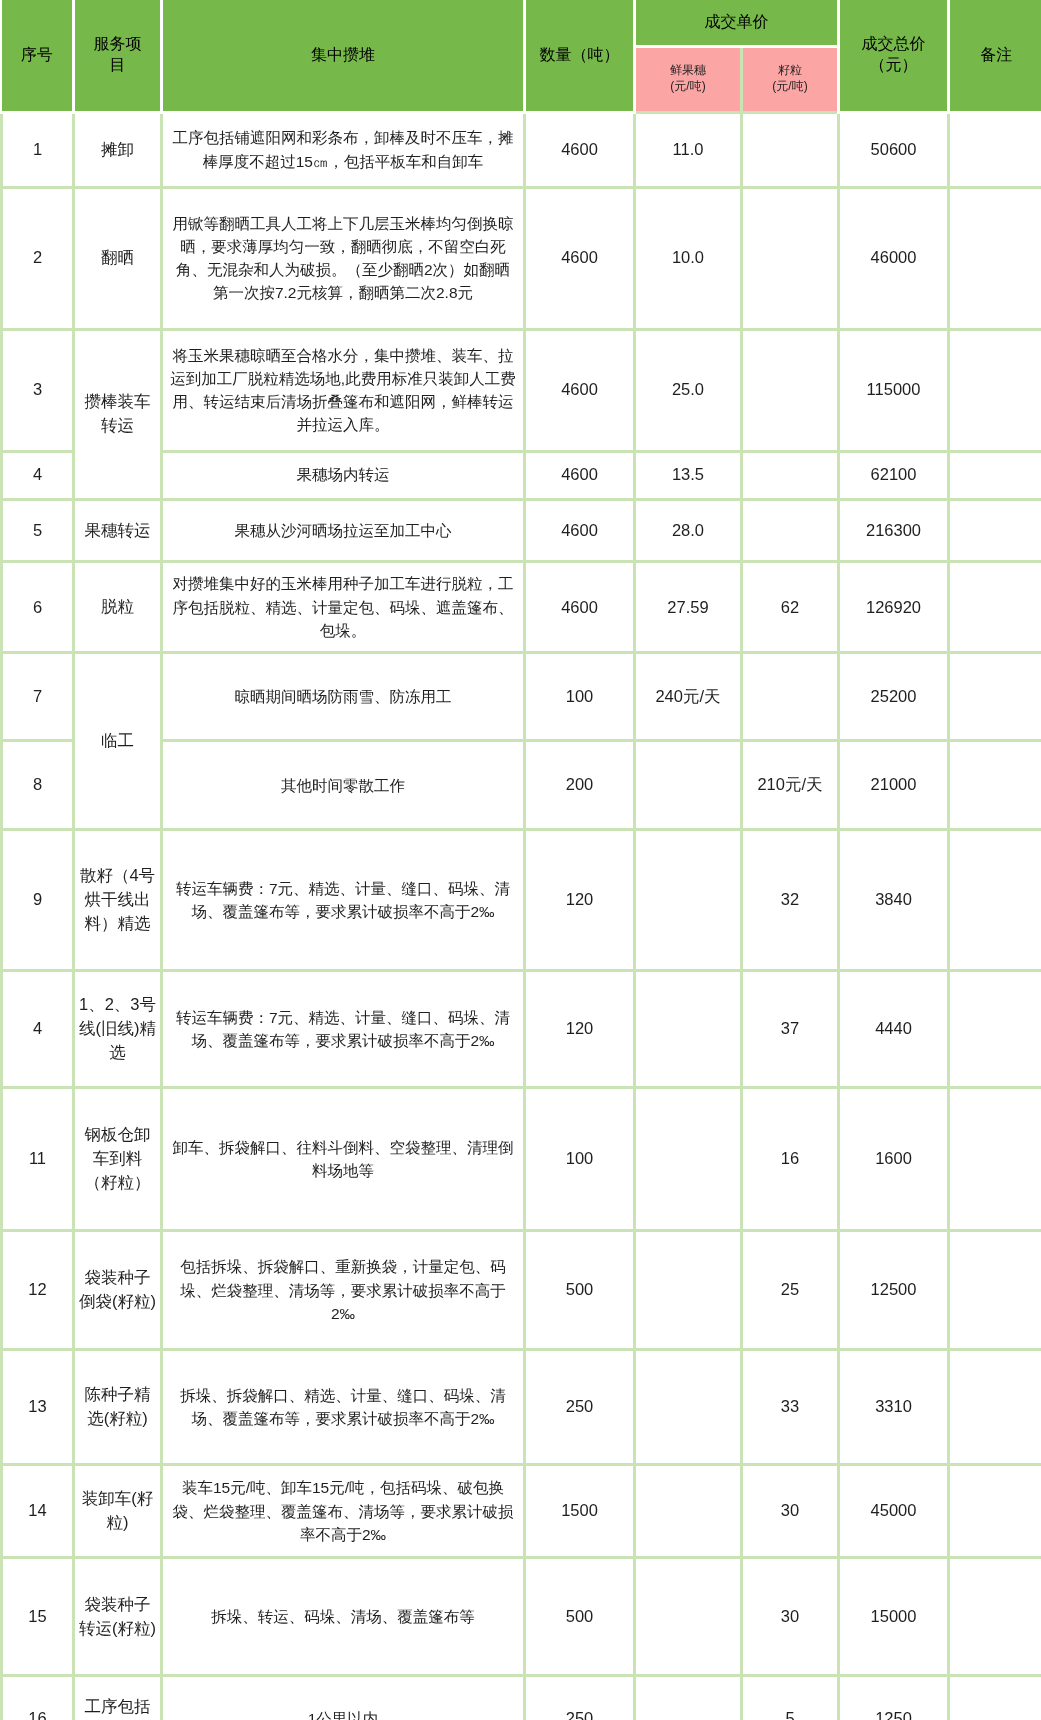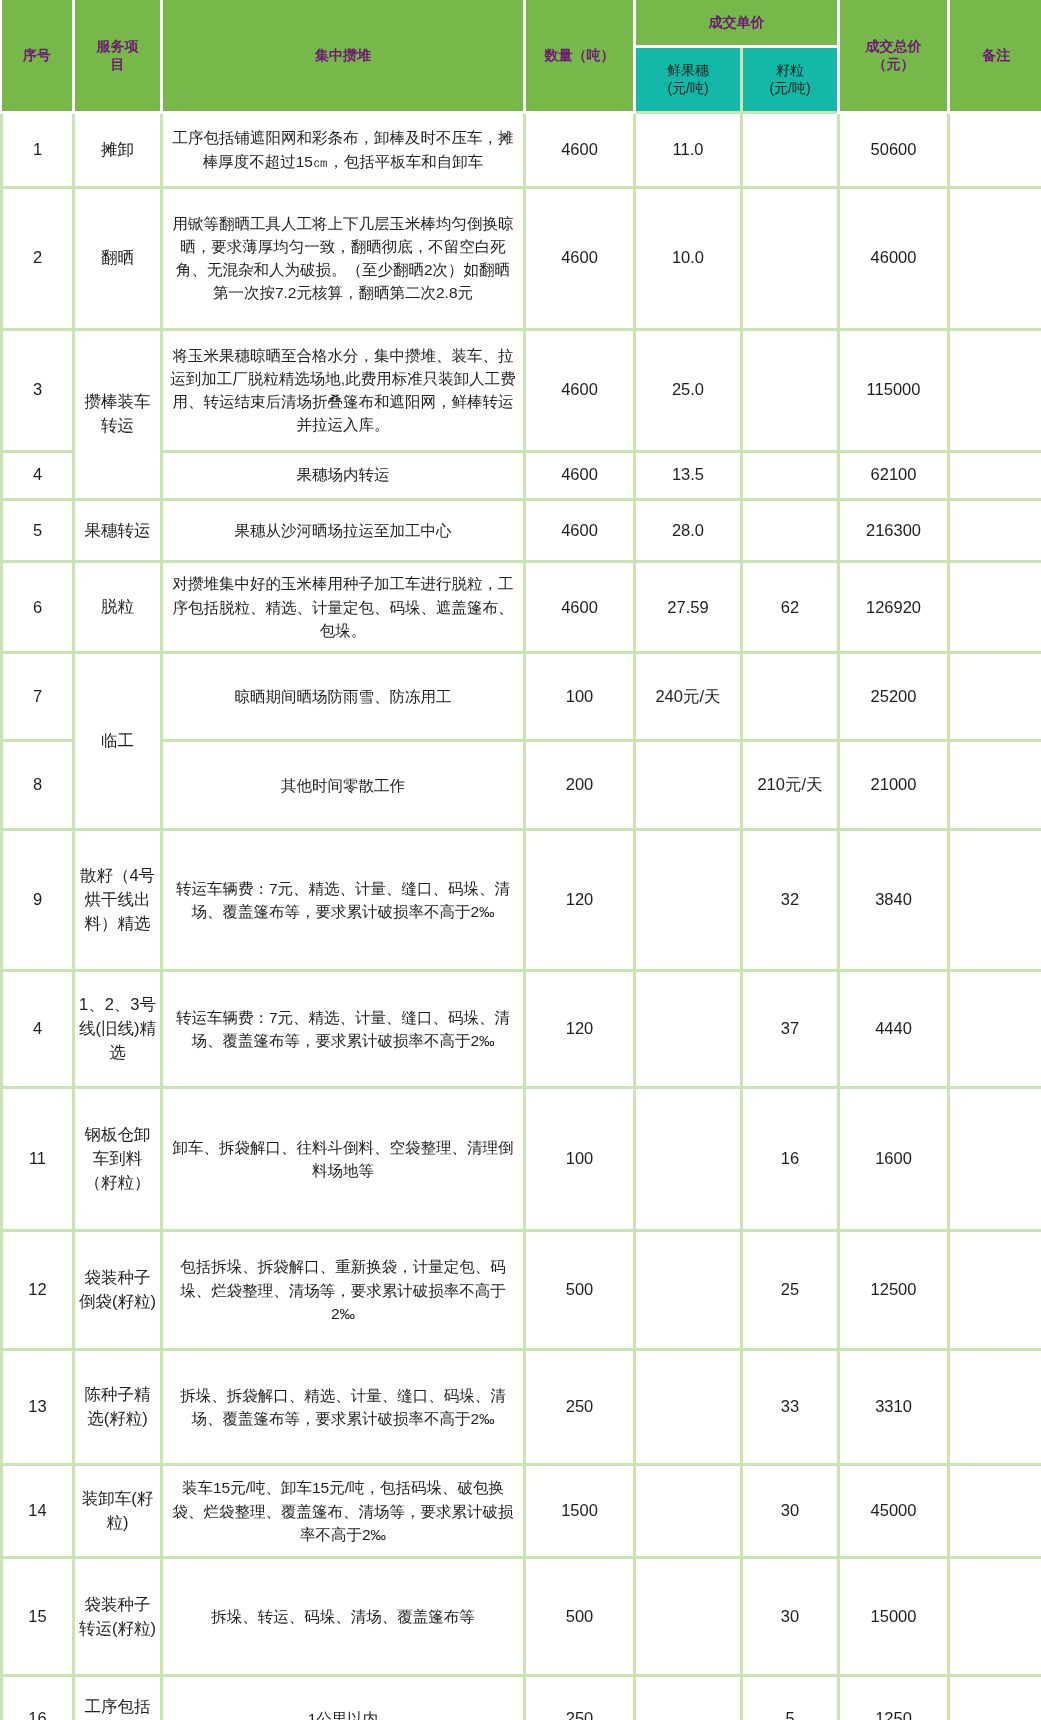--- a/index.html
+++ b/index.html
@@ -23,30 +23,30 @@
   table.svc col.c-seed{width:97px}
   table.svc col.c-total{width:110px}
   table.svc col.c-remark{width:94px}
 
   th,td{
     border:3px solid var(--grid);
     vertical-align:middle;text-align:center;
     padding:2px 5px;overflow:hidden;
   }
   thead th{
-    background:var(--green);color:#701a75;font-weight:bold;
-    font-size:14px;line-height:1.3;border-color:#fff;
+    background:var(--green);color:#000000;font-weight:normal;
+    font-size:16px;line-height:1.3;border-color:#fff;
     border-top:none;
   }
   thead tr:first-child th:first-child{border-left:none}
   thead tr:first-child th:last-child,
   thead th.h-remark{border-right:none}
   thead th.subhead{
-    background:#14b8a6;color:var(--ink);font-weight:normal;
-    font-size:14px;border-color:var(--grid);margin-top:48px;
+    background:#fca5a5;color:var(--ink);font-weight:normal;
+    font-size:12px;border-color:var(--grid);margin-top:48px;
   }
   .wrap{white-space:pre-line;}
   tbody td{
     font-size:16.5px;line-height:1.42;background:#fff;
   }
   tbody td.req{font-size:15.5px;line-height:1.5;padding:9px 7px;}
   tbody td.item{font-size:16.5px;line-height:1.45;padding:18px 3px;}
   .green-bar{width:1041px;height:8px;background:var(--green);}
 </style>
 </head>

